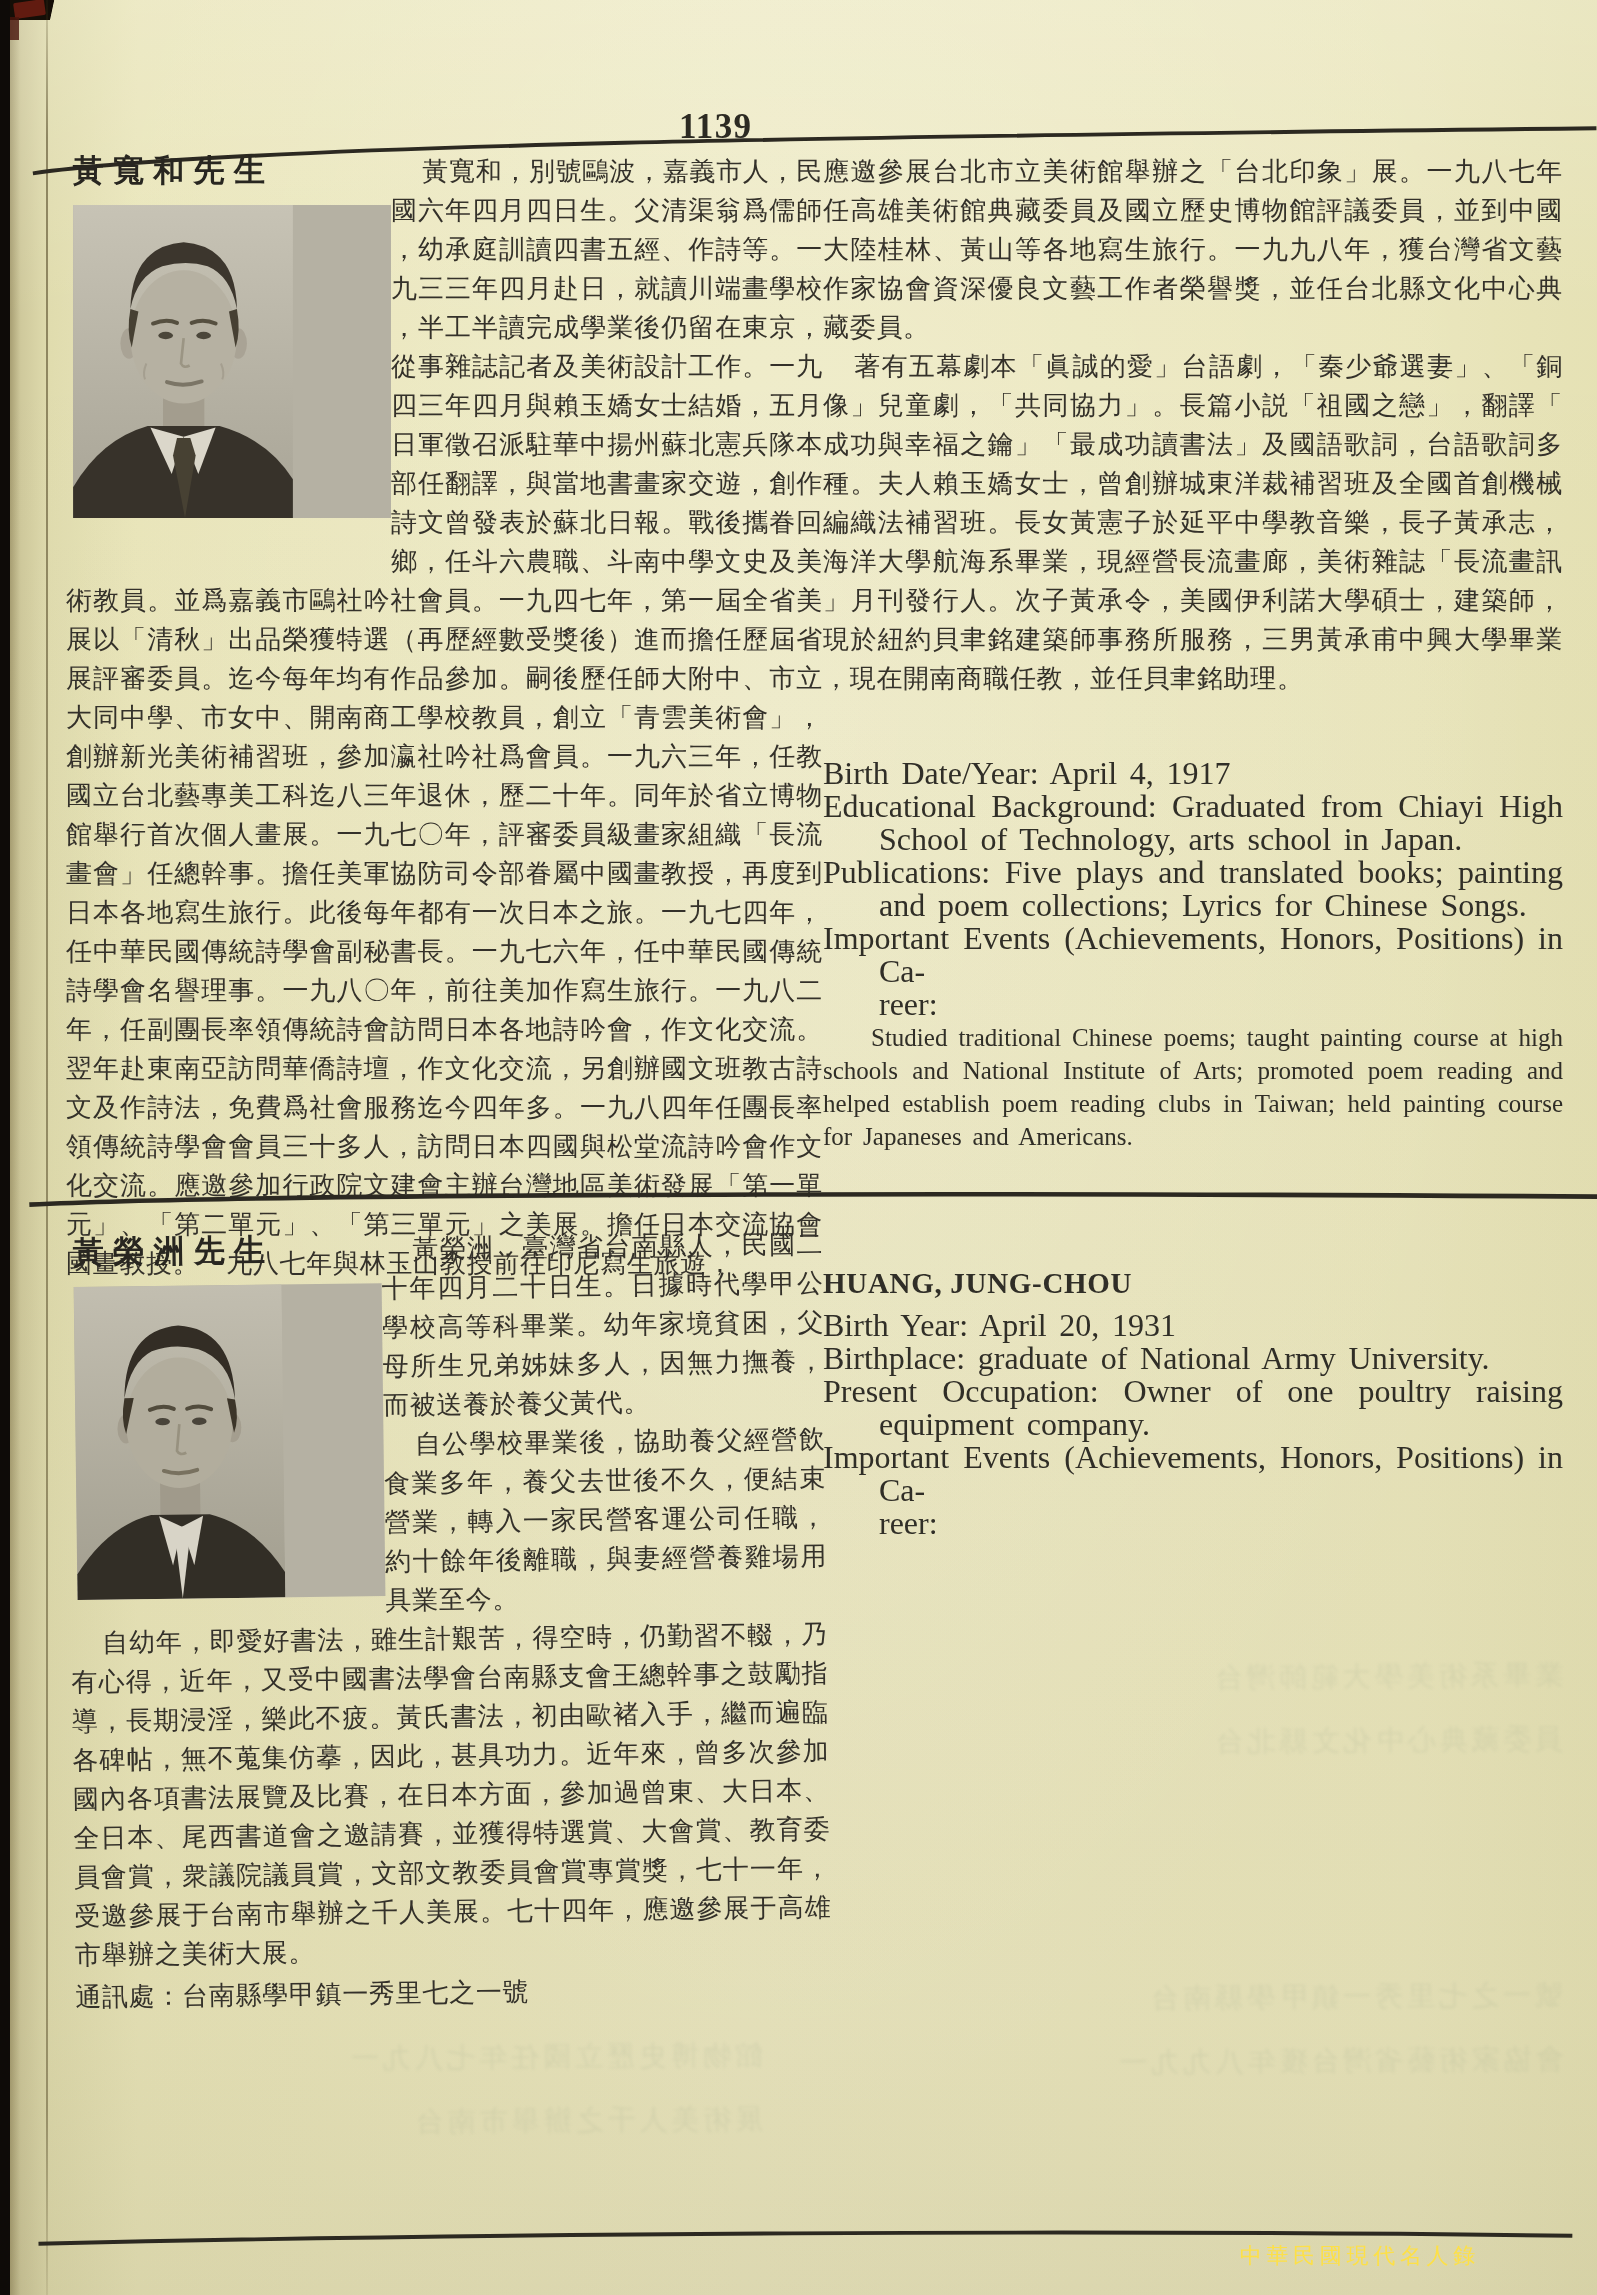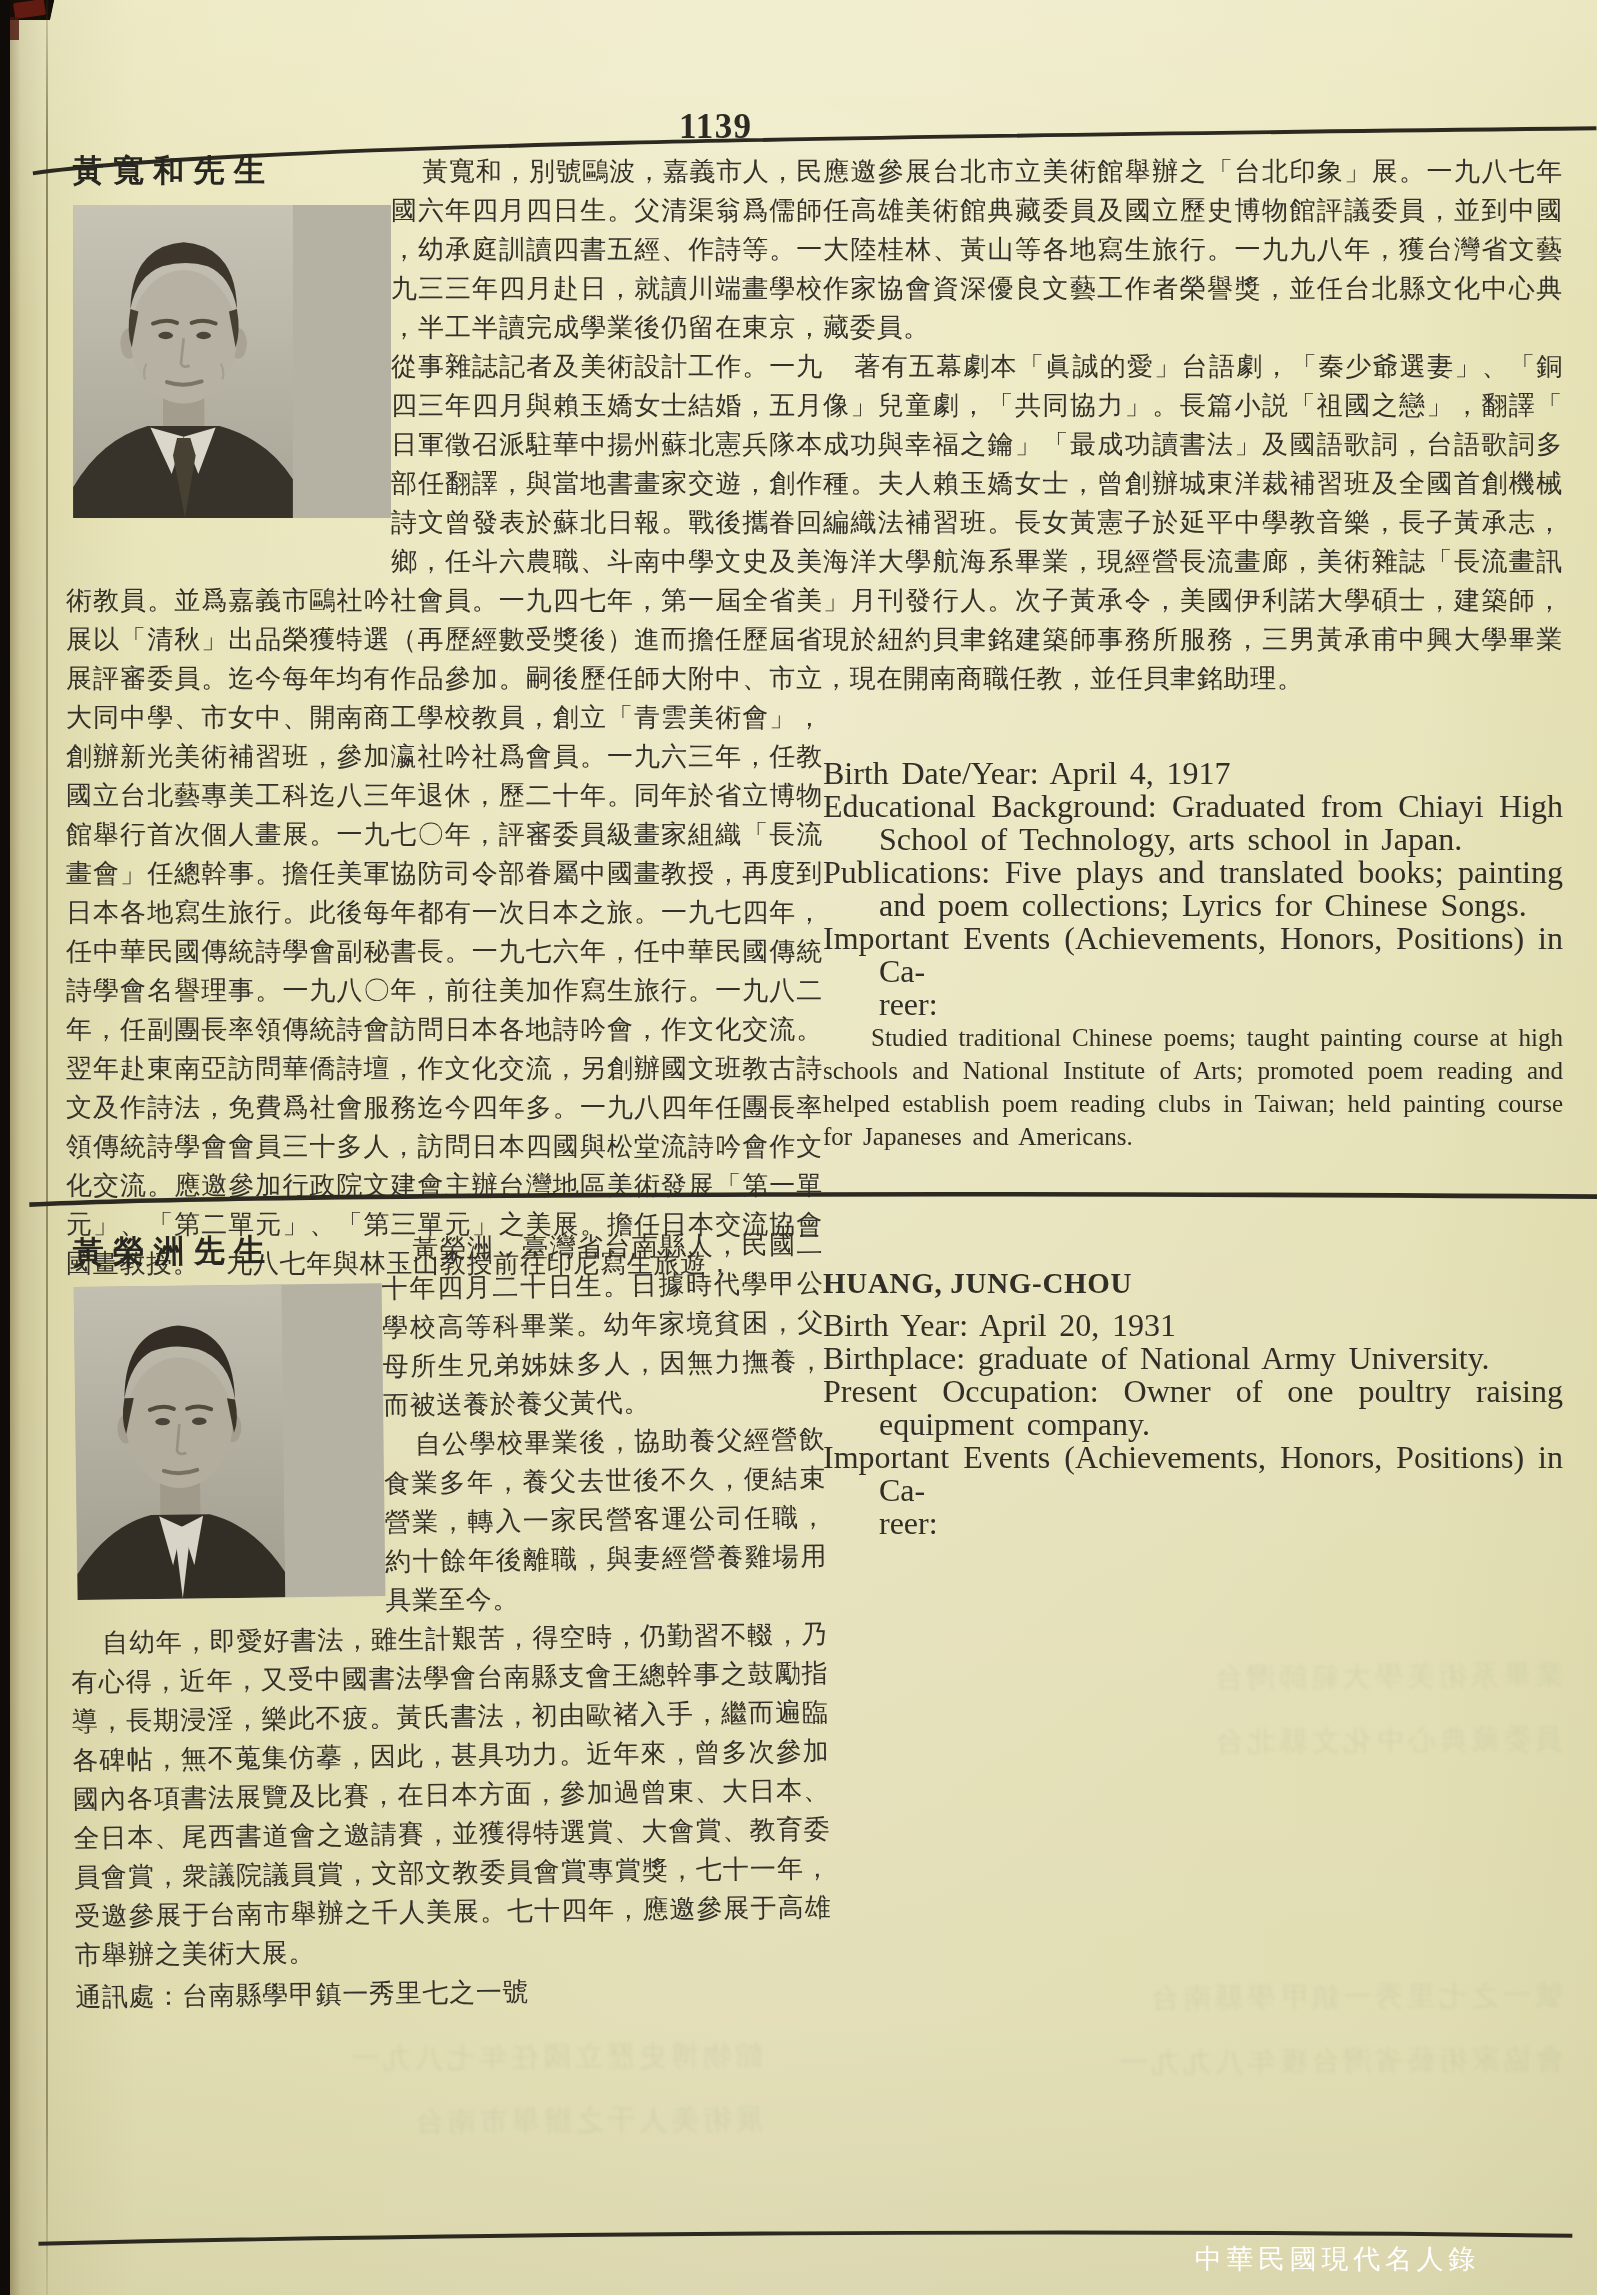--- a/index.html
+++ b/index.html
@@ -51,22 +51,22 @@
   .en-block{font-family:"Liberation Serif","DejaVu Serif",serif;color:#302e27;}
   .en1{margin-top:59px;}
   .en2{margin-top:33px;}
   .en-name{font-size:29px;font-weight:bold;letter-spacing:0.7px;margin:0 0 9.3px 0;}
   .en-field{font-size:32px;line-height:33px;margin:0;text-align:justify;word-spacing:4.7px;
     padding-left:56px;text-indent:-56px;white-space:pre-line;}
   .en-career{font-size:25px;line-height:33px;margin:0;text-align:justify;word-spacing:4.7px;
     text-indent:48px;}
 
   
-  .footer-title{position:absolute;right:128px;top:2241px;font-size:27px;letter-spacing:4.7px;
-    color:#ffffff;font-weight:500;}
+  .footer-title{position:absolute;right:128px;top:2241px;font-size:22px;letter-spacing:4.7px;
+    color:#fde047;font-weight:500;}
 
   
   .bleed{position:absolute;color:#8d9c80;opacity:.14;filter:blur(1.7px);
     transform:scaleX(-1) rotate(.5deg);font-size:28px;line-height:64px;letter-spacing:4px;
     white-space:pre-line;pointer-events:none;}
   .b1{left:100px;top:2026px;width:653px;}
   .b2{left:886px;top:1646px;width:667px;}
   .b3{left:886px;top:1966px;width:667px;}
 </style>
 </head>

